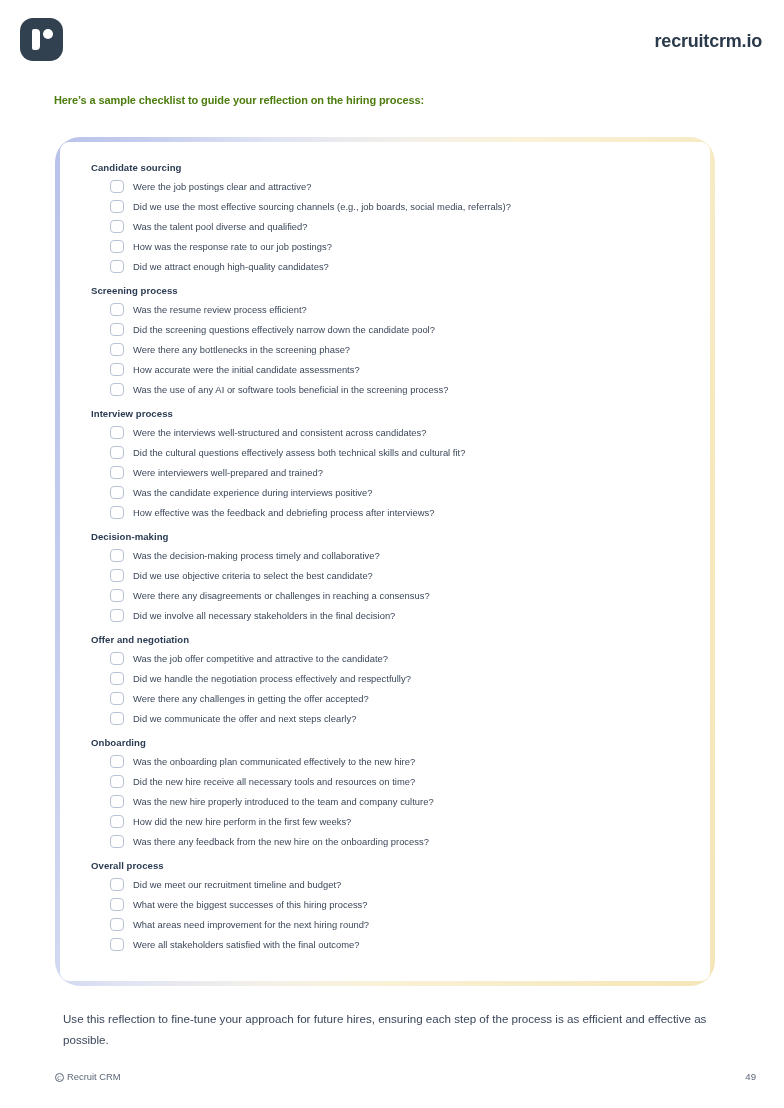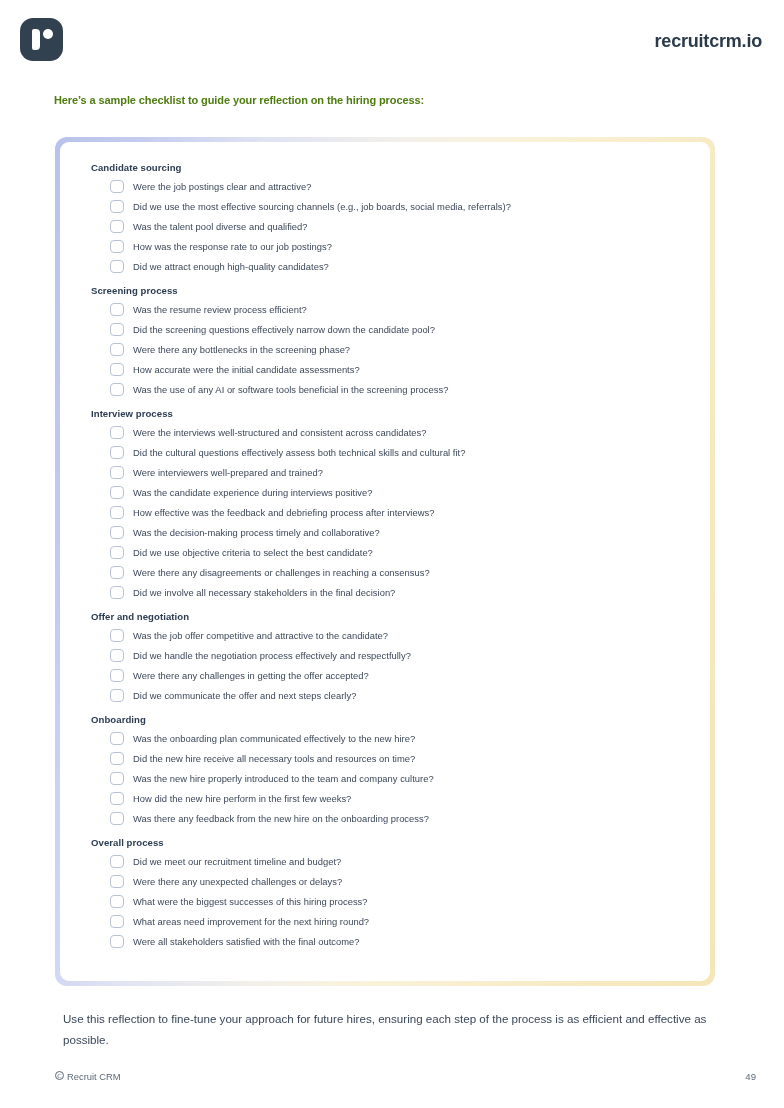--- a/index.html
+++ b/index.html
@@ -75,21 +75,21 @@
     letter-spacing: -0.1px;
   }
 
   
   .checklist-card {
     position: absolute;
     left: 55px;
     top: 137px;
     width: 660px;
     height: 849px;
-    border-radius: 12px;
+    border-radius: 25px;
     padding: 5px;
     background: linear-gradient(100deg,
         #b9c2ea 0%,
         #c3cbee 10%,
         #dfe3f3 26%,
         #f3f0ea 43%,
         #faf2d8 58%,
         #f8edcb 74%,
         #f6e9bf 88%,
         #f4e6b8 100%);
@@ -157,21 +157,21 @@
     width: 784px;
     height: 24px;
   }
   .footer-copy {
     position: absolute;
     left: 55px;
     top: 3px;
     font-size: 9.4px;
     color: #5c6878;
     display: flex;
-    align-items: flex-start;
+    align-items: flex-end;
     gap: 3px;
   }
   .copyright-icon {
     display: inline-block;
     width: 9px;
     height: 9px;
     border: 1px solid #5c6878;
     border-radius: 50%;
     font-size: 6.5px;
     line-height: 7px;
@@ -264,20 +264,21 @@
         <div class="check-row">
           <span class="checkbox"></span>
           <span class="check-label">Was the candidate experience during interviews positive?</span>
         </div>
         <div class="check-row">
           <span class="checkbox"></span>
           <span class="check-label">How effective was the feedback and debriefing process after interviews?</span>
         </div>
       </div>
       <div class="section">
+        <div class="section-title">Decision-making</div>
         <div class="check-row">
           <span class="checkbox"></span>
           <span class="check-label">Was the decision-making process timely and collaborative?</span>
         </div>
         <div class="check-row">
           <span class="checkbox"></span>
           <span class="check-label">Did we use objective criteria to select the best candidate?</span>
         </div>
         <div class="check-row">
           <span class="checkbox"></span>
@@ -328,24 +329,20 @@
         <div class="check-row">
           <span class="checkbox"></span>
           <span class="check-label">Was there any feedback from the new hire on the onboarding process?</span>
         </div>
       </div>
       <div class="section">
         <div class="section-title">Overall process</div>
         <div class="check-row">
           <span class="checkbox"></span>
           <span class="check-label">Did we meet our recruitment timeline and budget?</span>
-        </div>
-        <div class="check-row">
-          <span class="checkbox"></span>
-          <span class="check-label">Were there any unexpected challenges or delays?</span>
         </div>
         <div class="check-row">
           <span class="checkbox"></span>
           <span class="check-label">What were the biggest successes of this hiring process?</span>
         </div>
         <div class="check-row">
           <span class="checkbox"></span>
           <span class="check-label">What areas need improvement for the next hiring round?</span>
         </div>
         <div class="check-row">

